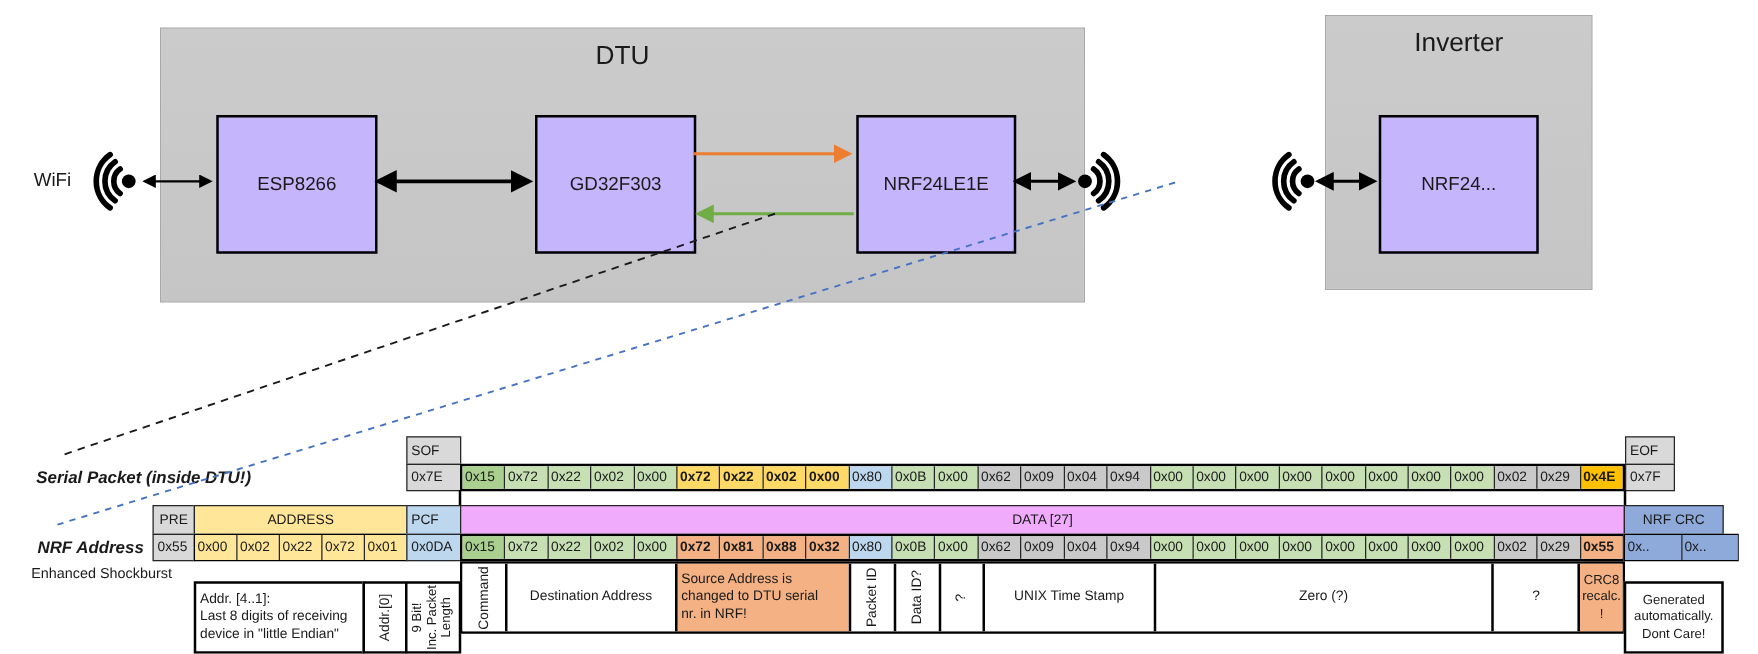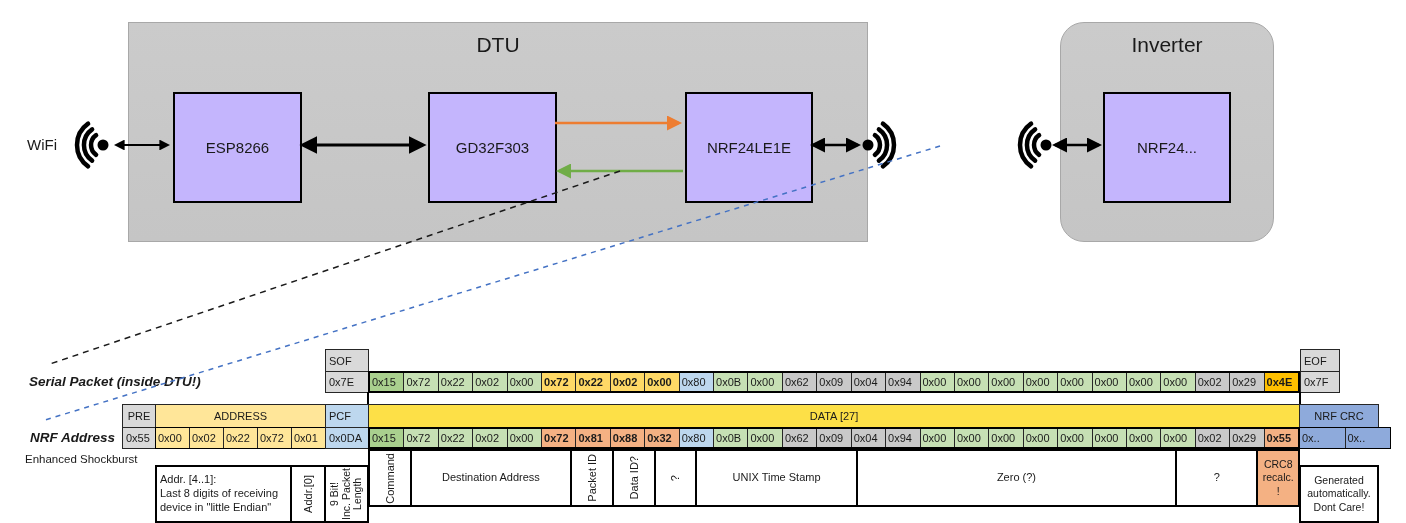--- a/index.html
+++ b/index.html
@@ -39,30 +39,30 @@
   .acell:first-child{border-left:none;}
   .rot{writing-mode:vertical-rl;transform:rotate(180deg);white-space:pre-line;line-height:1.1;}
   .small{font-size:10.5px;}
   
   .c-gd{background:#A9D08E;} .c-gl{background:#C6E0B4;}
   .c-yb{background:#FFD966;font-weight:bold;}
   .c-bl{background:#BDD7EE;} .c-gy{background:#C9C9C9;}
   .c-sb{background:#F4B183;font-weight:bold;}
   .c-go{background:#FFC000;font-weight:bold;}
   .c-hd{background:#D9D9D9;} .c-ad{background:#FFE699;}
-  .c-dh{background:#fde047;} .c-cb{background:#8EAADB;}
+  .c-dh{background:#f0abfc;} .c-cb{background:#8EAADB;}
   .bg-sal{background:#F4B183;}
 </style>
 </head>
 <body>
 
 <div class="container" style="left:128px;top:22px;width:738px;height:218px;">
   <div class="container-title">DTU</div>
 </div>
-<div class="container" style="left:1060px;top:22px;width:212px;height:218px;border-radius:24px;">
+<div class="container" style="left:1060px;top:12px;width:212px;height:218px;">
   <div class="container-title">Inverter</div>
 </div>
 
 <div class="node" style="left:173px;top:92px;width:125px;height:107px;">
   <span>ESP8266</span>
 </div>
 <div class="node" style="left:428px;top:92px;width:125px;height:107px;">
   <span>GD32F303</span>
 </div>
 <div class="node" style="left:685px;top:92px;width:124px;height:107px;">
@@ -228,20 +228,25 @@
 Length</span>
 </div>
 
 <div class="annrow" style="left:368px;top:449px;width:932px;height:58px;">
   <div class="acell" style="flex:1 1 0;">
     <span class="rot">Command</span>
   </div>
   <div class="acell" style="flex:4 1 0;">
     <span>Destination Address</span>
   </div>
+  <div class="acell bg-sal" style="flex:4 1 0;justify-content:flex-start;text-align:left;padding-left:3px;">
+    <span>Source Address is
+changed to DTU serial
+nr. in NRF!</span>
+  </div>
   <div class="acell" style="flex:1 1 0;">
     <span class="rot">Packet ID</span>
   </div>
   <div class="acell" style="flex:1 1 0;">
     <span class="rot">Data ID?</span>
   </div>
   <div class="acell" style="flex:1 1 0;">
     <span class="rot">?</span>
   </div>
   <div class="acell" style="flex:4 1 0;">

